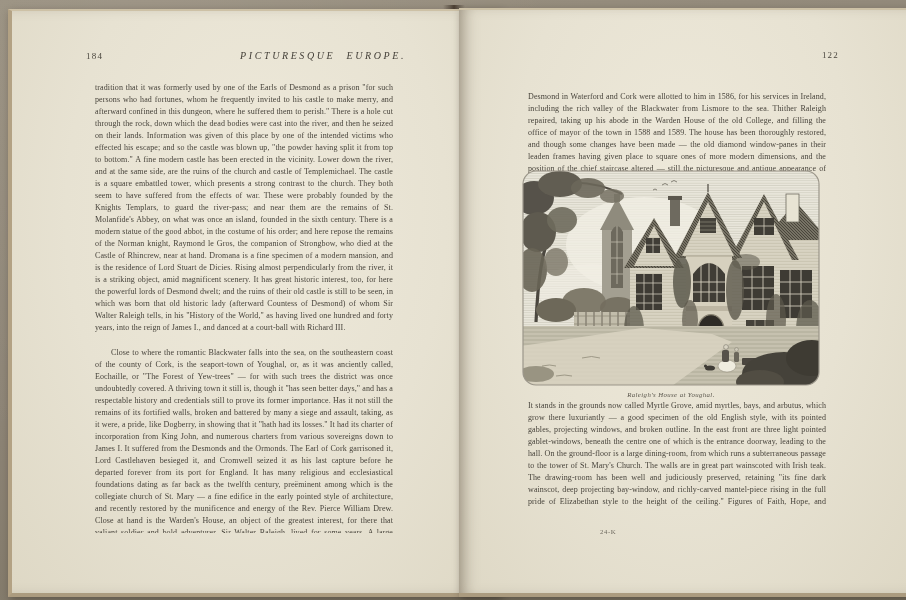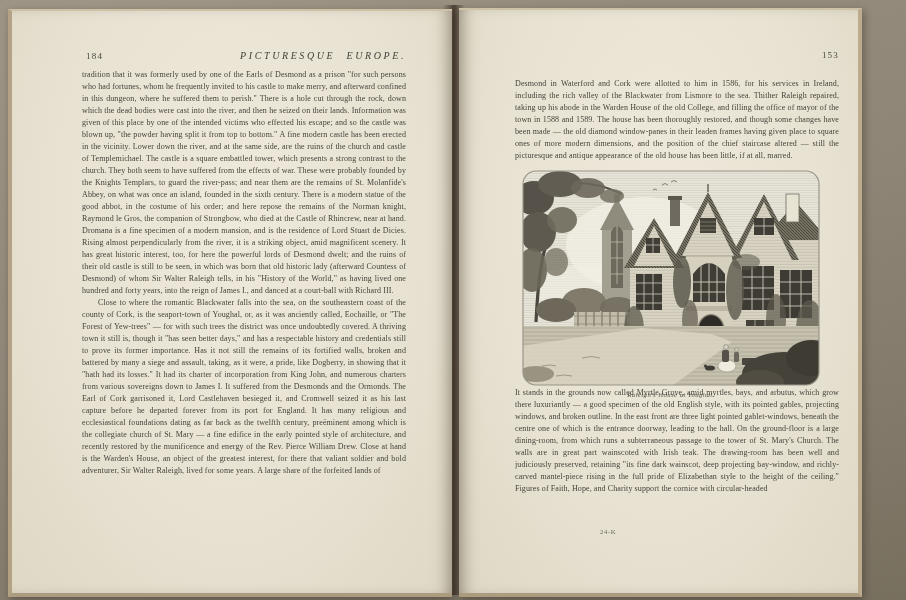--- a/index.html
+++ b/index.html
@@ -4,33 +4,33 @@
 <style>
   html,body{margin:0;padding:0;}
   body{width:906px;height:600px;overflow:hidden;font-family:"Liberation Serif","DejaVu Serif",serif;}
   #screen{position:relative;width:906px;height:600px;
     background:
       radial-gradient(circle at 18% 12%, rgba(255,255,255,.06), transparent 45%),
       linear-gradient(165deg,#9a9181 0%,#8e8577 48%,#78705f 100%);}
   .gutter{position:absolute;left:443px;top:5px;width:22px;height:590px;
     background:linear-gradient(90deg,rgba(58,46,36,0) 0%,rgba(58,46,36,.5) 32%,#4c4034 50%,rgba(58,46,36,.5) 68%,rgba(58,46,36,0) 100%);}
   .page{position:absolute;
-    background:radial-gradient(ellipse at 50% 35%, #eee9da 0%, #e7e2d2 55%, #ded8c5 100%);}
+    background:radial-gradient(ellipse at 50% 35%, #eee9da 0%, #e7e2d2 55%, #ded8c5 100%);padding-left:48px;}
   .page.left{left:8px;top:9px;width:440px;height:582px;
     border-left:4px solid #b3a284;border-top:2px solid #cdc1a6;border-bottom:4px solid #ab9b7f;
     box-shadow:inset -12px 0 16px -9px rgba(70,55,40,.5), 2px 3px 8px rgba(40,32,24,.4);}
   .page.right{left:459px;top:8px;width:399px;height:583px;
     border-right:4px solid #bcab8d;border-top:2px solid #cdc1a6;border-bottom:4px solid #ab9b7f;
     box-shadow:inset 12px 0 16px -9px rgba(70,55,40,.5), 2px 3px 8px rgba(40,32,24,.4);}
   .pnum{position:absolute;font-size:9px;color:#4a463e;letter-spacing:1.2px;}
   .rhead{position:absolute;font-style:italic;font-size:10px;letter-spacing:2.6px;word-spacing:6px;
     color:#45413a;text-align:right;}
   .textcol{position:absolute;font-size:8px;line-height:12px;text-align:justify;color:#47433b;
     letter-spacing:.1px;overflow:hidden;}
-  .textcol p{margin:0;}
+  .textcol p{margin:13px;}
   .textcol p.indent{text-indent:16px;font-family:Liberation Serif, serif;}
   .figure{position:absolute;left:62px;top:160px;width:300px;}
   .figure svg{display:block;margin:0 auto;}
   .caption{margin-top:5px;text-align:center;font-style:italic;font-size:6.8px;color:#59554b;letter-spacing:.4px;}
   .sig{position:absolute;left:141px;top:518px;font-size:6.8px;color:#6e6a60;letter-spacing:.6px;}
   .lp-num{left:74px;top:40px;}
   .lp-head{left:70px;top:39px;width:324px;}
   .lp-text{left:70px;top:58px;width:324px;height:464px;}
   .rp-head{left:56px;top:39px;width:324px;}
   .rp-num{left:56px;top:40px;width:324px;text-align:right;}
@@ -46,21 +46,21 @@
   <div class="page left">
     <div class="pnum lp-num">184</div>
     <div class="rhead lp-head">PICTURESQUE EUROPE.</div>
     <div class="textcol lp-text">
       <p>tradition that it was formerly used by one of the Earls of Desmond as a prison "for such persons who had fortunes, whom he frequently invited to his castle to make merry, and afterward confined in this dungeon, where he suffered them to perish."  There is a hole cut through the rock, down which the dead bodies were cast into the river, and then he seized on their lands.  Information was given of this place by one of the intended victims who effected his escape; and so the castle was blown up, "the powder having split it from top to bottom."  A fine modern castle has been erected in the vicinity.  Lower down the river, and at the same side, are the ruins of the church and castle of Templemichael.  The castle is a square embattled tower, which presents a strong contrast to the church.  They both seem to have suffered from the effects of war.  These were probably founded by the Knights Templars, to guard the river-pass; and near them are the remains of St. Molanfide's Abbey, on what was once an island, founded in the sixth century.  There is a modern statue of the good abbot, in the costume of his order; and here repose the remains of the Norman knight, Raymond le Gros, the companion of Strongbow, who died at the Castle of Rhincrew, near at hand.  Dromana is a fine specimen of a modern mansion, and is the residence of Lord Stuart de Dicies.  Rising almost perpendicularly from the river, it is a striking object, amid magnificent scenery.  It has great historic interest, too, for here the powerful lords of Desmond dwelt; and the ruins of their old castle is still to be seen, in which was born that old historic lady (afterward Countess of Desmond) of whom Sir Walter Raleigh tells, in his "History of the World," as having lived one hundred and forty years, into the reign of James I., and danced at a court-ball with Richard III.</p>
       <p class="indent">Close to where the romantic Blackwater falls into the sea, on the southeastern coast of the county of Cork, is the seaport-town of Youghal, or, as it was anciently called, Eochaille, or "The Forest of Yew-trees" — for with such trees the district was once undoubtedly covered.  A thriving town it still is, though it "has seen better days," and has a respectable history and credentials still to prove its former importance.  Has it not still the remains of its fortified walls, broken and battered by many a siege and assault, taking, as it were, a pride, like Dogberry, in showing that it "hath had its losses."  It had its charter of incorporation from King John, and numerous charters from various sovereigns down to James I.  It suffered from the Desmonds and the Ormonds.  The Earl of Cork garrisoned it, Lord Castlehaven besieged it, and Cromwell seized it as his last capture before he departed forever from its port for England.  It has many religious and ecclesiastical foundations dating as far back as the twelfth century, preëminent among which is the collegiate church of St. Mary — a fine edifice in the early pointed style of architecture, and recently restored by the munificence and energy of the Rev. Pierce William Drew.  Close at hand is the Warden's House, an object of the greatest interest, for there that valiant soldier and bold adventurer, Sir Walter Raleigh, lived for some years.  A large share of the forfeited lands of</p>
     </div>
   </div>
 
   <div class="page right">
-    <div class="pnum rp-num">153</div>
+    <div class="pnum rp-num">122</div>
 
     <div class="textcol rp-text1">
       <p>Desmond in Waterford and Cork were allotted to him in 1586, for his services in Ireland, including the rich valley of the Blackwater from Lismore to the sea. Thither Raleigh repaired, taking up his abode in the Warden House of the old College, and filling the office of mayor of the town in 1588 and 1589.  The house has been thoroughly restored, and though some changes have been made — the old diamond window-panes in their leaden frames having given place to square ones of more modern dimensions, and the position of the chief staircase altered — still the picturesque and antique appearance of the old house has been little, if at all, marred.</p>
     </div>
 
     <div class="figure">
       <svg width="298" height="216" viewBox="0 0 298 216">
         <defs>
           <clipPath id="frame">
               <rect x="1" y="1" width="296" height="214" rx="13"></rect>

